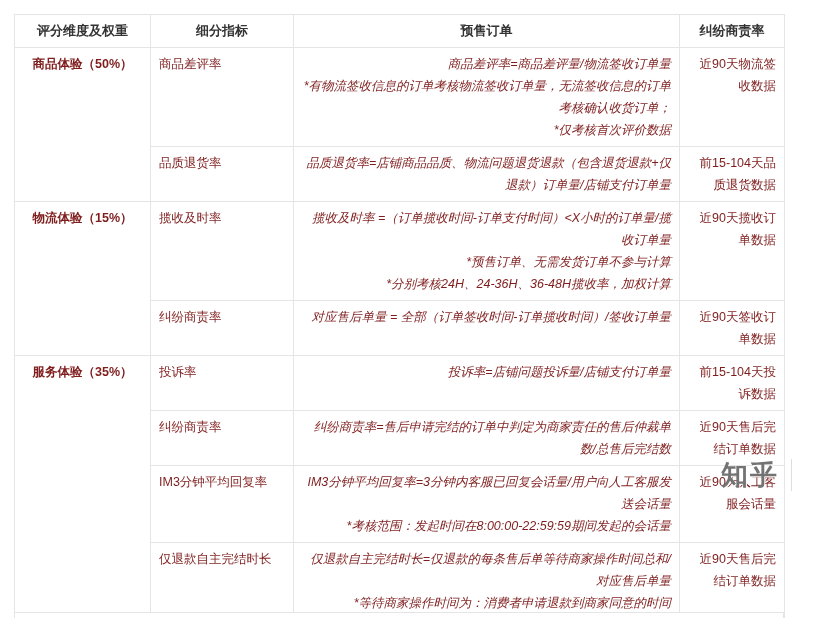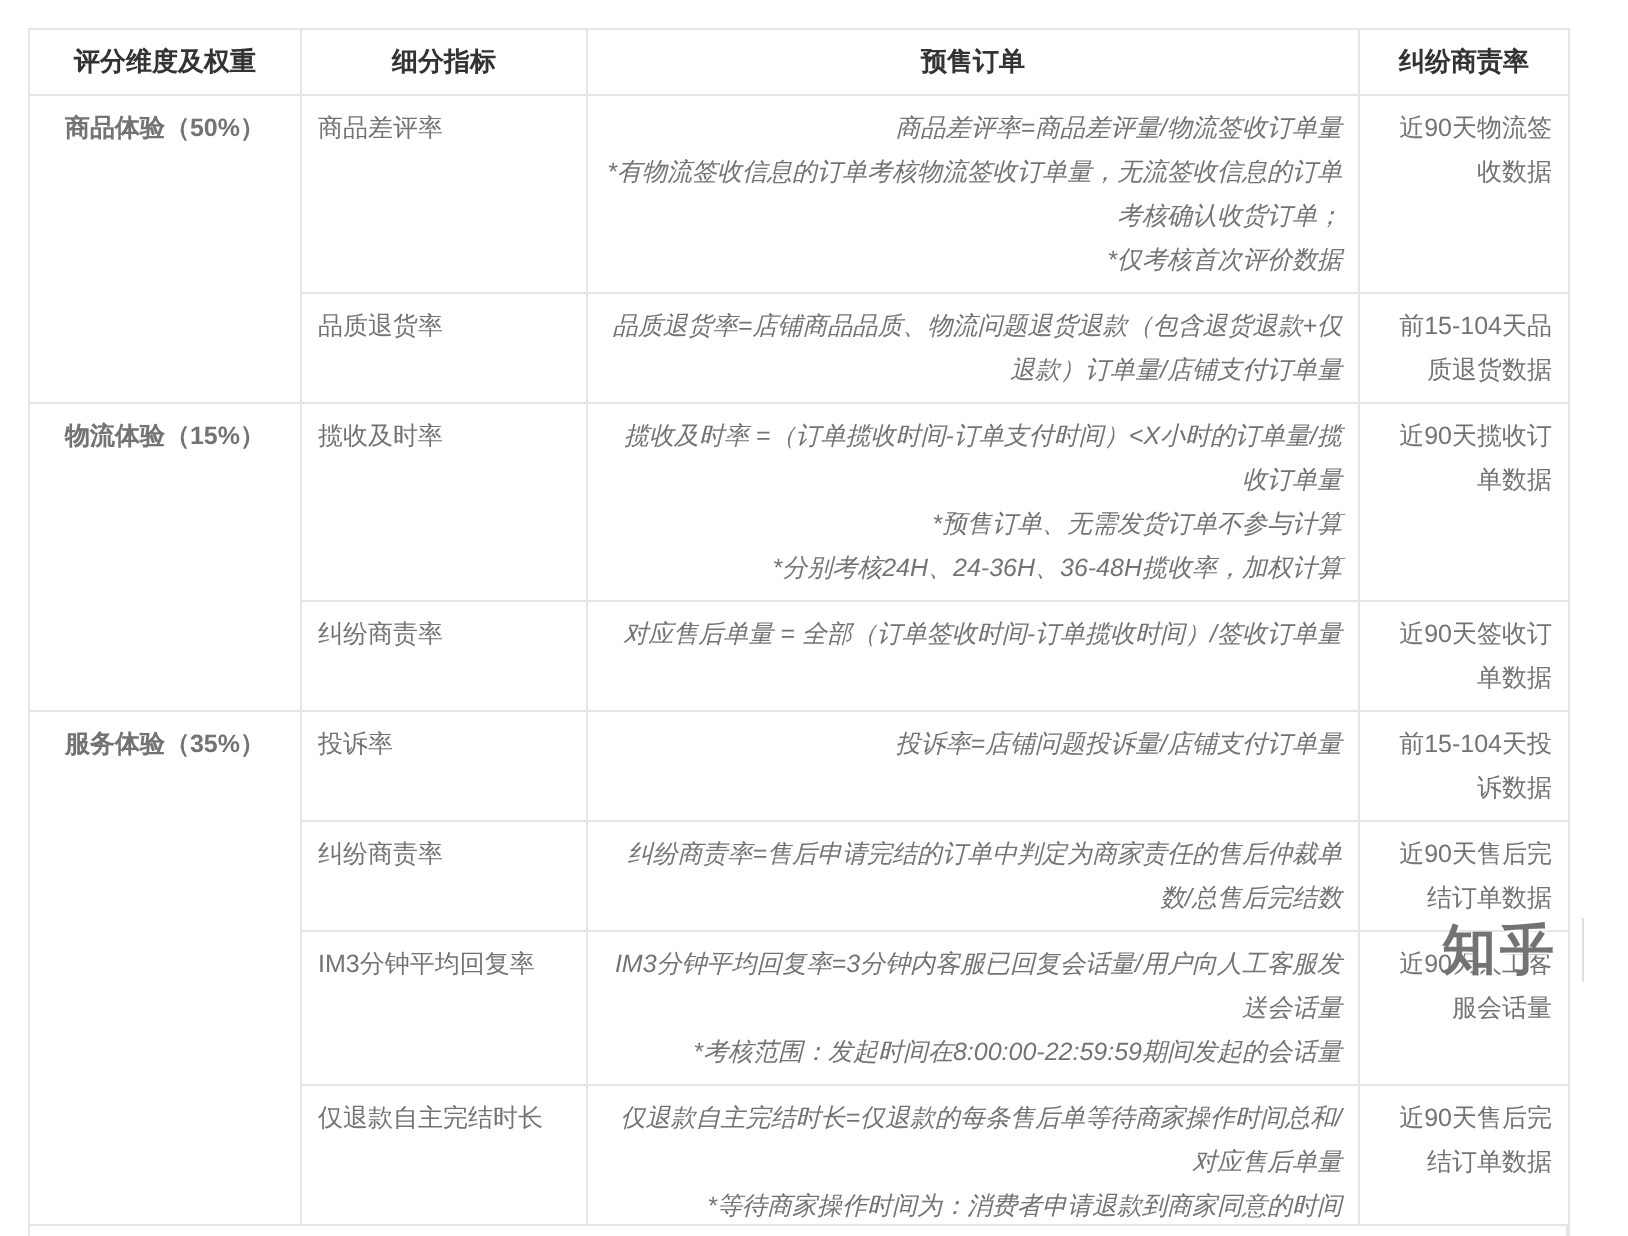--- a/index.html
+++ b/index.html
@@ -23,21 +23,21 @@
     top: 14px;
     width: 770px;
     border-collapse: collapse;
     table-layout: fixed;
     background: #fff;
   }
   table.score-table th,
   table.score-table td {
     border: 1px solid #e5e5e5;
     font-size: 12.5px;
-    color: #737373;
+    color: #7f1d1d;
     line-height: 22px;
     vertical-align: top;
     padding: 5px 8px;
     box-sizing: border-box;
     word-break: break-all;
   }
   table.score-table th {
     font-size: 13px;
     font-weight: bold;
     color: #333333;

